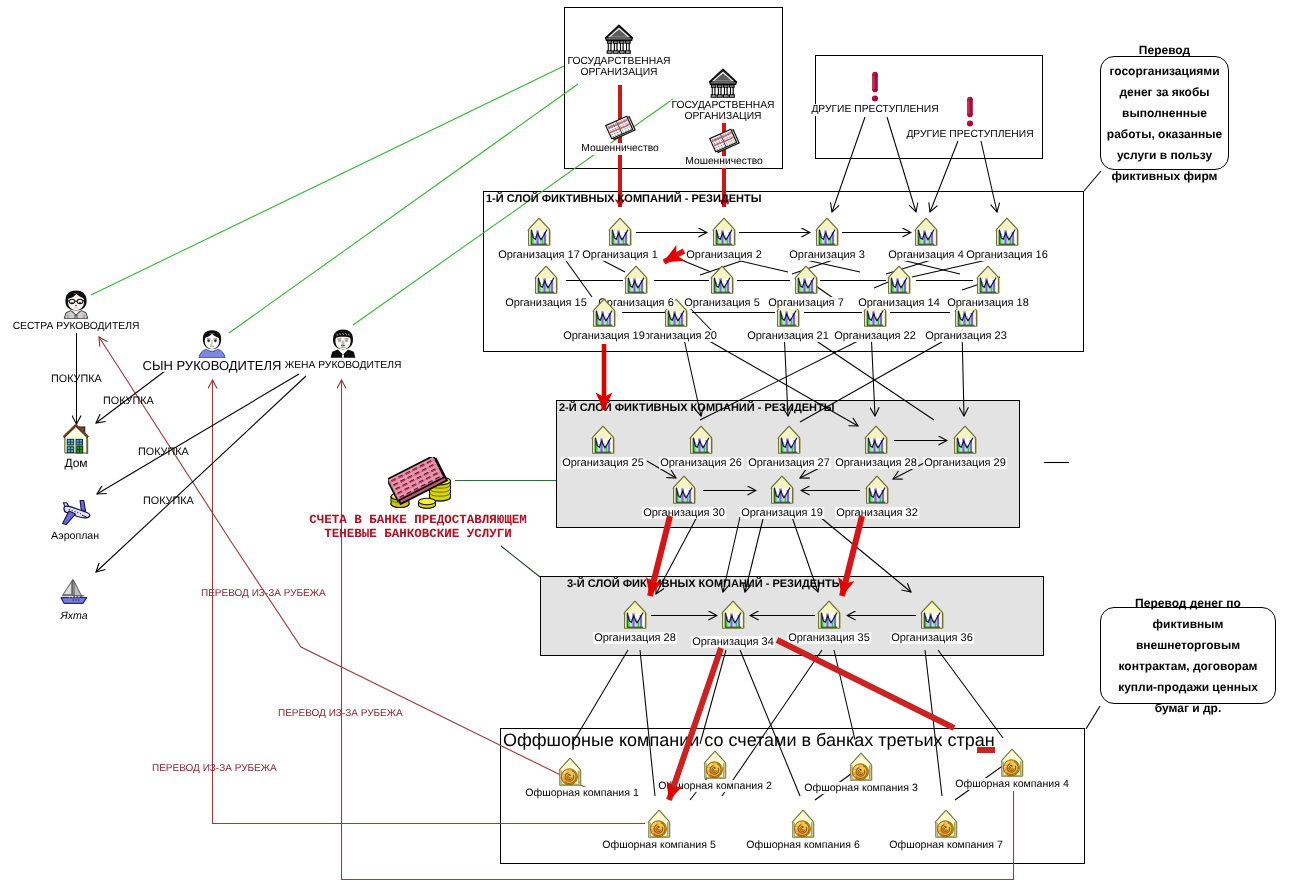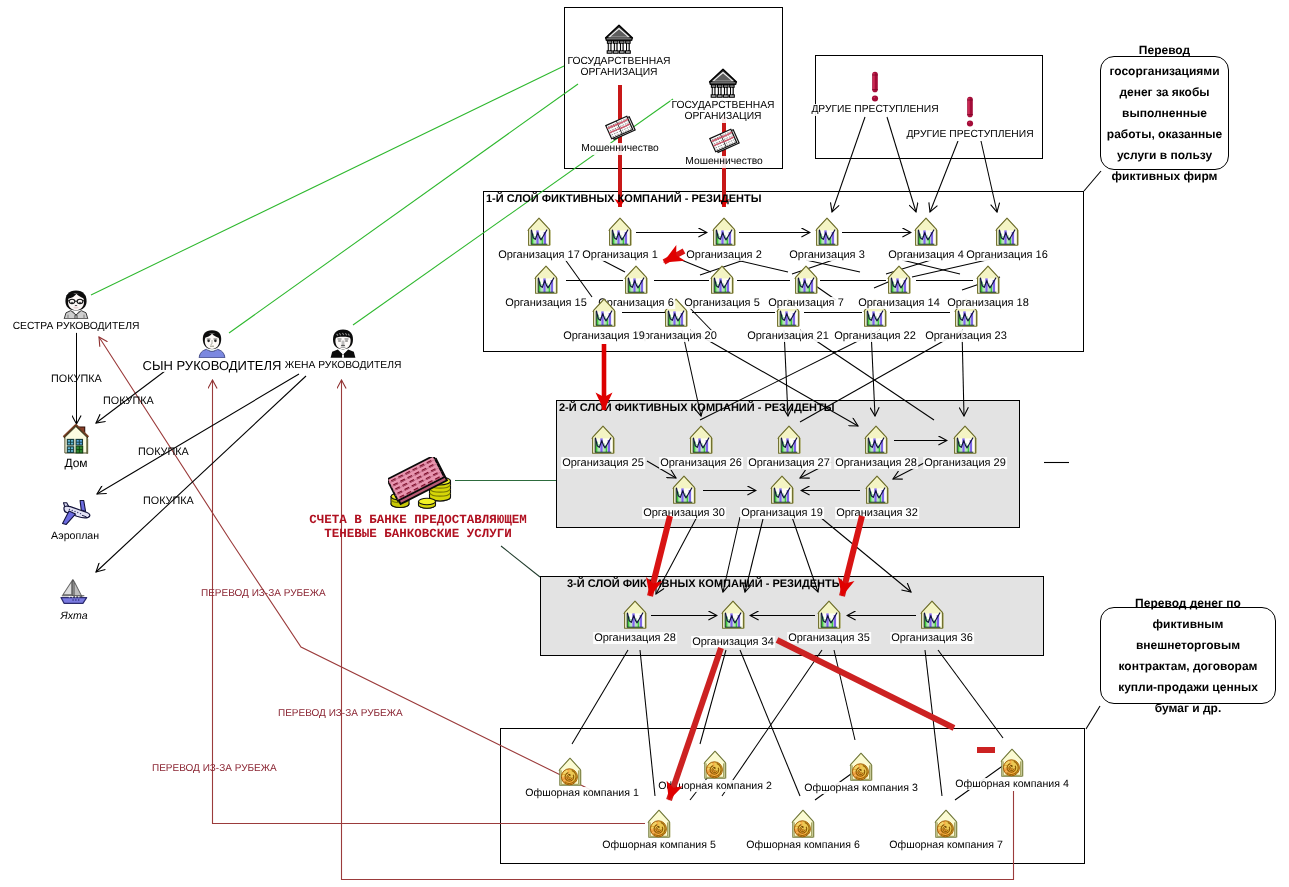--- a/index.html
+++ b/index.html
@@ -661,20 +661,21 @@
         <use href="#i-org"></use>
       </svg>
       <div class="cap" style="top:32px;">Организация 35</div>
     </div>
 <div class="node" style="left:932px;top:600px;z-index:1;">
       <svg class="ico" width="26" height="30" viewBox="0 0 26 30">
         <use href="#i-org"></use>
       </svg>
       <div class="cap" style="top:32px;">Организация 36</div>
     </div>
+<div class="bigtitle" style="left:503px;top:730px;">Оффшорные компании со счетами в банках третьих стран</div>
 <div class="node" style="left:570px;top:757px;">
       <svg class="ico" width="26" height="30" viewBox="0 0 26 30">
         <use href="#i-off"></use>
       </svg>
       <div class="cap" style="top:30px;font-size:10.6px;margin-left:12px;">Офшорная компания 1</div>
     </div>
 <div class="node" style="left:715px;top:750px;">
       <svg class="ico" width="26" height="30" viewBox="0 0 26 30">
         <use href="#i-off"></use>
       </svg>

